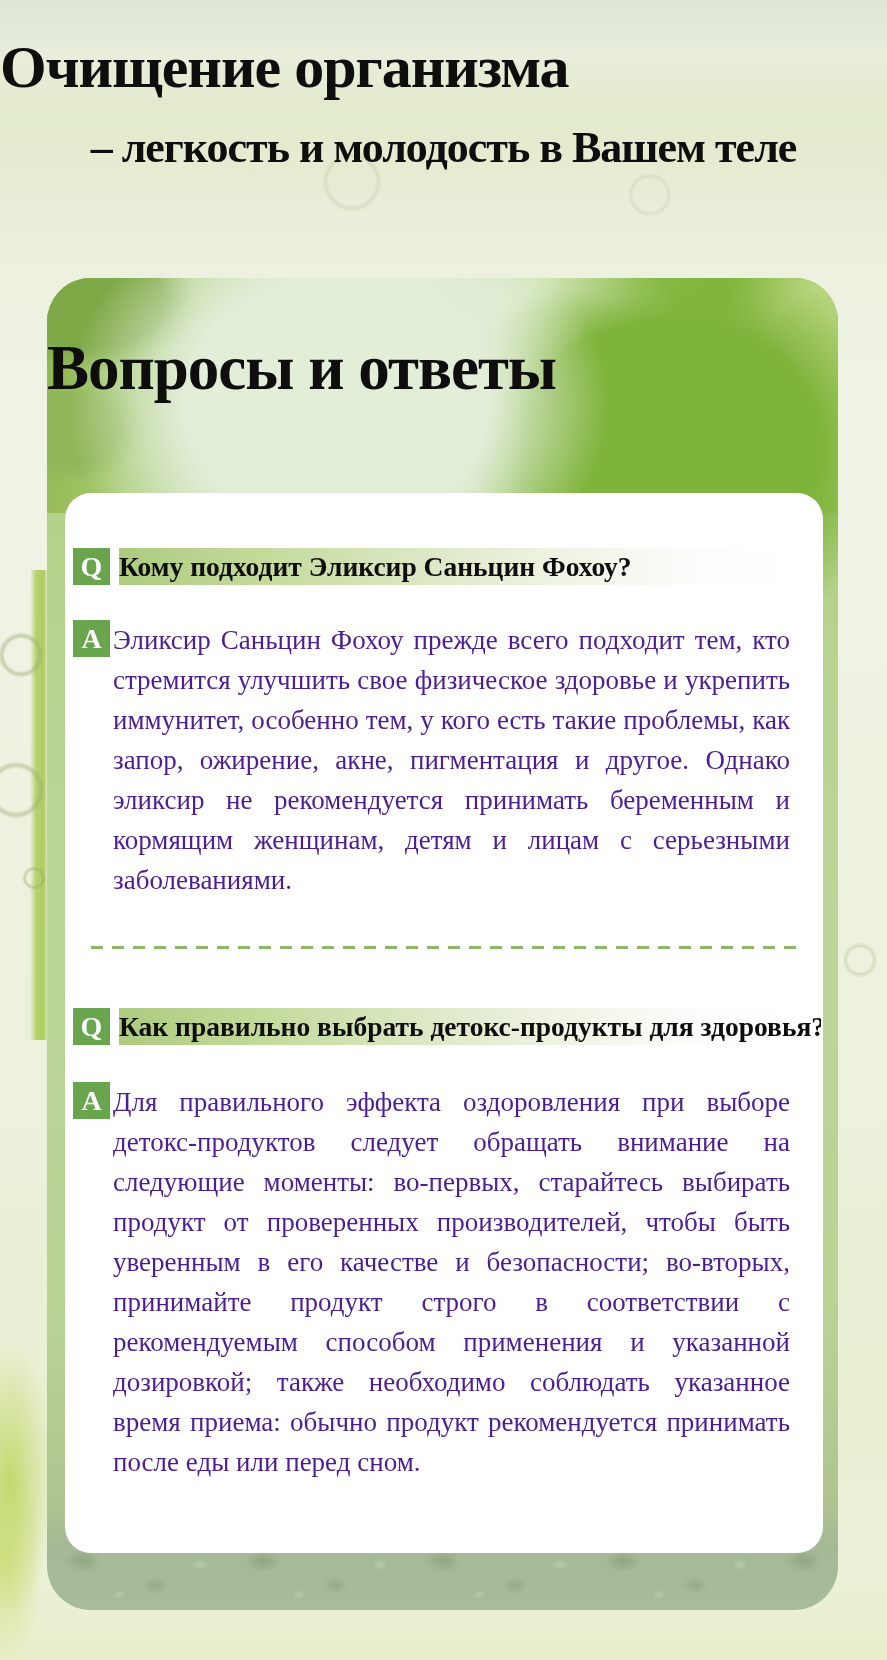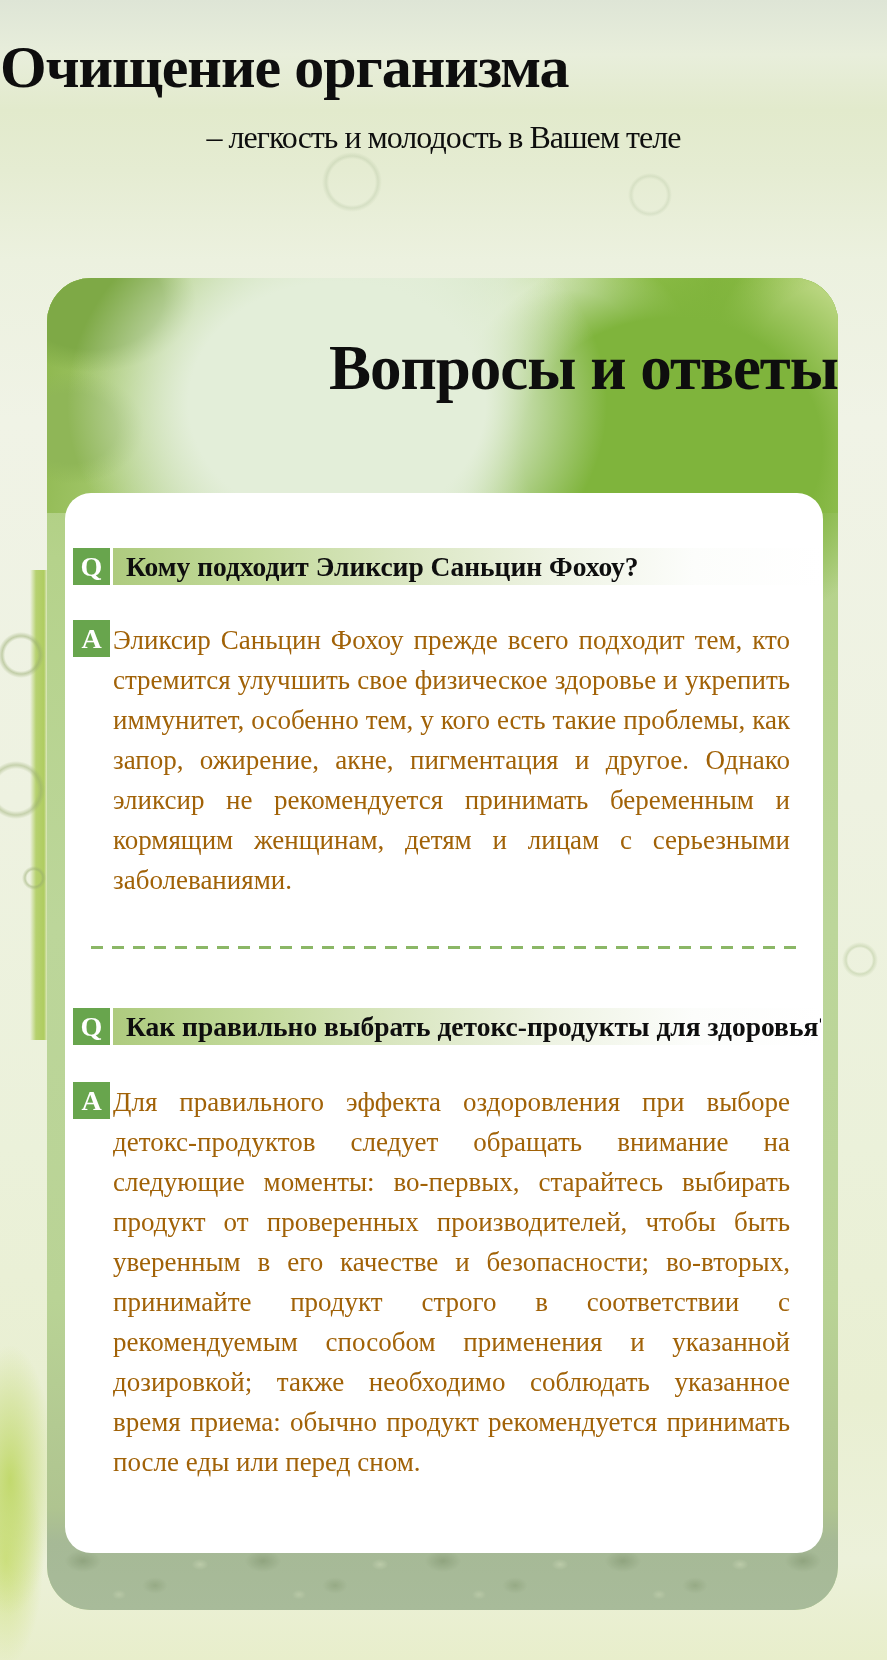--- a/index.html
+++ b/index.html
@@ -33,22 +33,22 @@
     background-position:0 0,0 0,0 0,0 570px,0 0,0 0,0 0,0 0,0 0,0 0;
     background-size:auto,auto,auto,48px 470px,auto,auto,auto,auto,auto,auto;
   }
 
   .page-title{
     position:absolute;top:34px;left:0;right:0;
     text-align:left;font-size:60px;line-height:66px;font-weight:bold;
     letter-spacing:-1px;
   }
   .page-subtitle{
-    position:absolute;top:108px;left:0;right:0;
-    text-align:center;font-size:32px;line-height:58px;font-weight:normal;
+    position:absolute;top:119px;left:0;right:0;
+    text-align:center;font-size:44px;line-height:58px;font-weight:bold;
     letter-spacing:-1px;
   }
 
   .card{
     position:absolute;left:47px;top:278px;width:791px;height:1332px;
     border-radius:44px;overflow:hidden;background:#b7d391;
   }
   .card-art{
     position:absolute;inset:0;
     background-repeat:no-repeat;
@@ -66,21 +66,21 @@
       radial-gradient(ellipse 160px 120px at 520px 60px, rgba(222,236,202,.9) 40%, rgba(222,236,202,0) 75%),
       
       linear-gradient(100deg,#8cb64c 0%,#a3c76b 12%,#c6dcaa 26%,#dfecd2 42%,#d5e6c4 55%,#9ac654 68%,#83b53e 80%,#8dbd47 90%,#a0c765 100%),
       
       linear-gradient(180deg,#a4c86e 0px,#b5d28b 280px,#bcd69a 650px,#b9d395 1020px,#afc490 1230px,#a6b996 1265px,#a8bb9a 1332px);
     background-size:auto,auto,auto,auto,auto,auto,auto,auto,791px 235px,791px 1332px;
     background-position:0 0;
   }
   .card-title{
     position:absolute;top:25px;left:0;right:0;height:130px;
-    text-align:right;font-size:63px;line-height:130px;font-weight:bold;
+    text-align:left;font-size:63px;line-height:130px;font-weight:bold;
     letter-spacing:-1px;z-index:3;
   }
   .card-footer{
     position:absolute;left:0;right:0;bottom:0;height:70px;z-index:1;
     background-repeat:repeat;
     background-image:
       radial-gradient(ellipse 26px 16px at 20% 30%, rgba(122,143,104,.5), rgba(122,143,104,0) 70%),
       radial-gradient(ellipse 18px 12px at 60% 65%, rgba(130,150,110,.45), rgba(130,150,110,0) 70%),
       radial-gradient(ellipse 12px 8px at 85% 35%, rgba(196,210,176,.7), rgba(196,210,176,0) 70%),
       radial-gradient(ellipse 10px 7px at 40% 78%, rgba(196,210,176,.6), rgba(196,210,176,0) 70%);
@@ -98,29 +98,29 @@
   .row-a1{top:127px;}
   .row-q2{top:515px;}
   .row-a2{top:589px;}
 
   .badge{
     flex:none;width:37px;height:37px;
     background:var(--badge_green);color:#fff;
     font-weight:bold;font-size:28px;line-height:37px;text-align:center;
   }
   .q-bar{
-    flex:1;margin-left:3px;height:37px;
+    flex:1;margin-left:9px;height:37px;
     font-weight:bold;font-size:27.5px;line-height:37px;
-    padding-left:13px;white-space:nowrap;overflow:hidden;
+    white-space:nowrap;overflow:hidden;
     background:linear-gradient(90deg,var(--bar_green) 0%,#c3da9b 20%,#d9e6c0 40%,#eef3e3 62%,#fcfdfb 82%,#ffffff 100%);
   }
   .a-text{
     margin-left:3px;width:677px;
     font-size:27px;line-height:40px;text-align:justify;
-    color:#a16207;
+    color:#4c1d95;
   }
   .divider{
     position:absolute;top:453px;left:26px;width:709px;height:3px;
     background:repeating-linear-gradient(90deg,var(--dash_green) 0 12px,rgba(0,0,0,0) 12px 21px);
   }
 </style>
 </head>
 <body>
 
 <h1 class="page-title">Очищение организма</h1>

